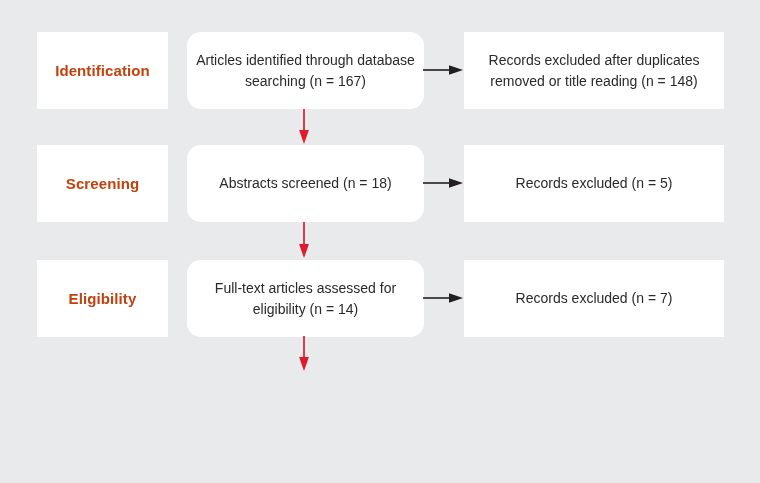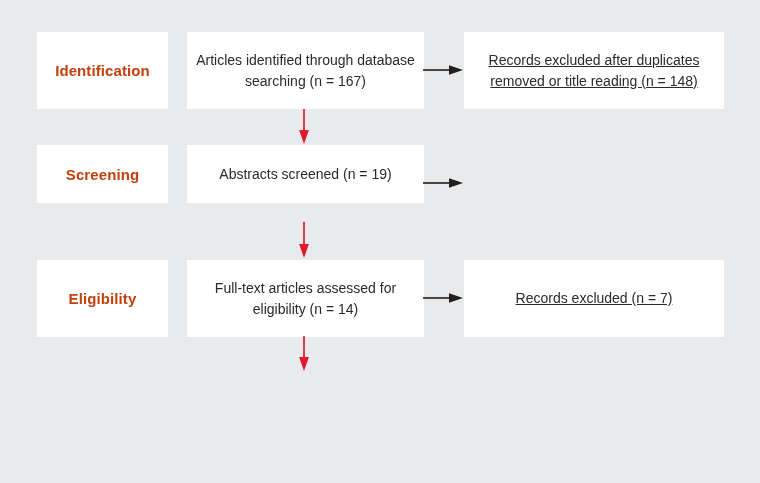--- a/index.html
+++ b/index.html
@@ -29,25 +29,25 @@
     box-sizing: border-box;
   }
   .stage {
     color: #c2410c;
     font-weight: bold;
     font-size: 15px;
     letter-spacing: 0.1px;
   }
   
   .c1 { left: 37px;  width: 131px; }
-  .c2 { left: 187px; width: 237px; }
-  .c3 { left: 464px; width: 260px; text-decoration: underline; }
+  .c2 { left: 187px; width: 237px; border-radius: 14px; }
+  .c3 { left: 464px; width: 260px; }
   
   .r1 { top: 32px;  height: 77px; }
-  .r2 { top: 145px; height: 58px; }
+  .r2 { top: 145px; height: 77px; }
   .r3 { top: 260px; height: 77px; }
   .r4 { top: 372px; height: 77px; }
   .arrow {
     position: absolute;
     display: block;
   }
   .arrow-down-1 { left: 297px; top: 109px; }
   .arrow-down-2 { left: 297px; top: 222px; }
   .arrow-down-3 { left: 297px; top: 336px; }
   .arrow-right-1 { left: 423px; top: 64px; }
@@ -65,21 +65,22 @@
   <svg class="arrow arrow-right-1" width="40" height="12" viewBox="0 0 40 12">
     <line x1="0" y1="6" x2="28" y2="6" stroke="#231f20" stroke-width="1.6"></line>
     <polygon points="40,6 26,1.3 26,10.7" fill="#231f20"></polygon>
   </svg>
   <svg class="arrow arrow-down-1" width="14" height="35" viewBox="0 0 14 35">
     <line x1="7" y1="0" x2="7" y2="23" stroke="#e0192e" stroke-width="1.7"></line>
     <polygon points="7,35 2.1,21 11.9,21" fill="#e0192e"></polygon>
   </svg>
 
   <div class="box stage c1 r2">Screening</div>
-  <div class="box c2 r2">Abstracts screened (n = 19)</div>
+  <div class="box c2 r2">Abstracts screened (n = 18)</div>
+  <div class="box c3 r2">Records excluded (n = 5)</div>
   <svg class="arrow arrow-right-2" width="40" height="12" viewBox="0 0 40 12">
     <line x1="0" y1="6" x2="28" y2="6" stroke="#231f20" stroke-width="1.6"></line>
     <polygon points="40,6 26,1.3 26,10.7" fill="#231f20"></polygon>
   </svg>
   <svg class="arrow arrow-down-2" width="14" height="36" viewBox="0 0 14 36">
     <line x1="7" y1="0" x2="7" y2="24" stroke="#e0192e" stroke-width="1.7"></line>
     <polygon points="7,36 2.1,22 11.9,22" fill="#e0192e"></polygon>
   </svg>
 
   <div class="box stage c1 r3">Eligibility</div>

